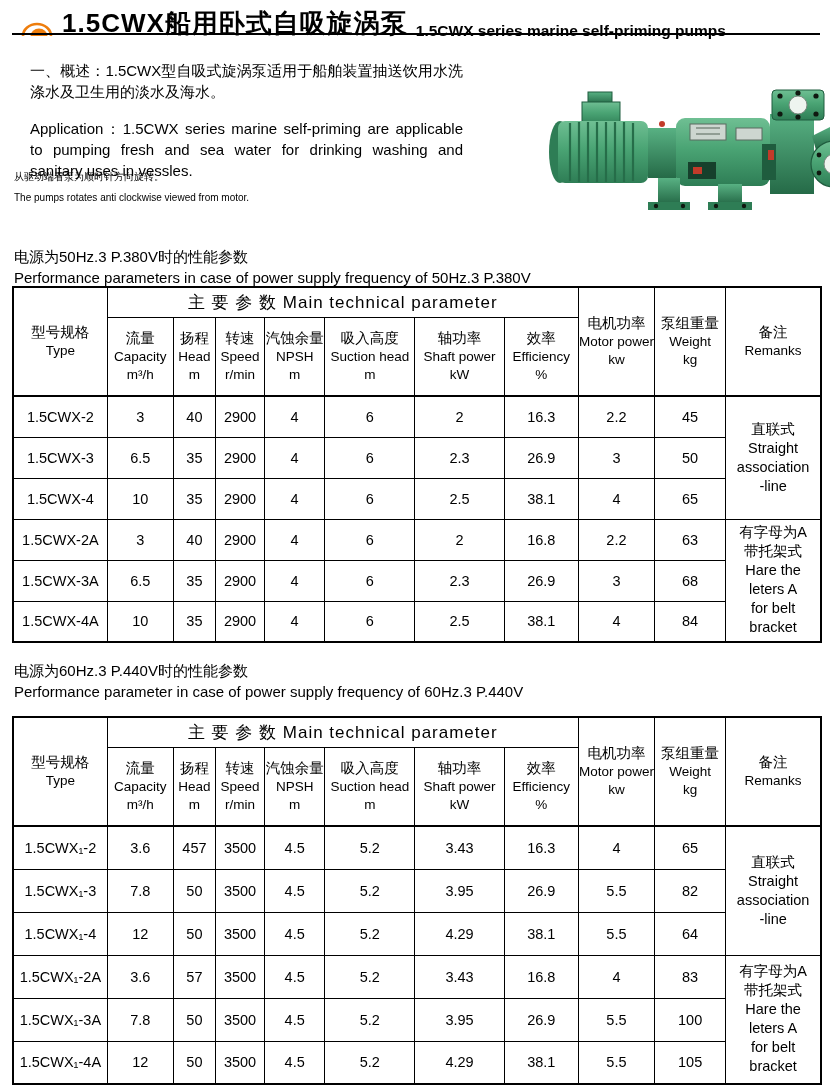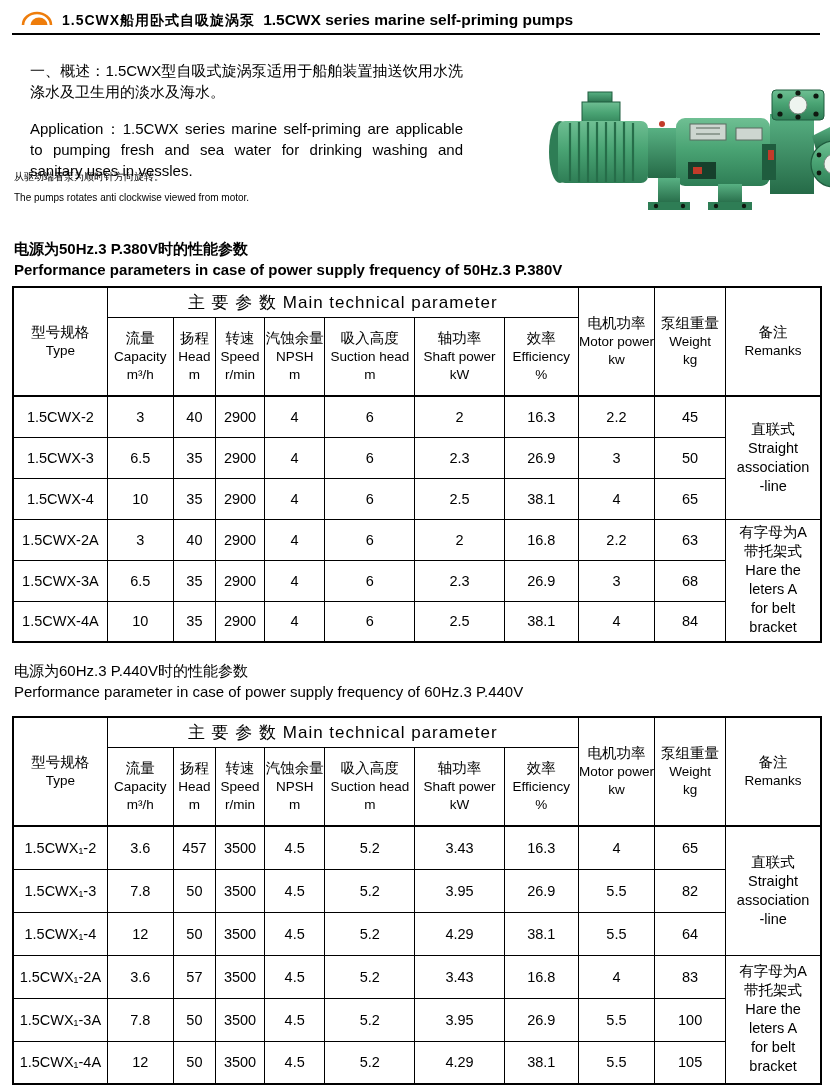--- a/index.html
+++ b/index.html
@@ -6,30 +6,30 @@
   html,body { margin:0; padding:0; }
   body {
     width:830px; height:1092px; position:relative;
     background:#ffffff; color:#000;
     font-family:"Liberation Sans", sans-serif;
   }
   .abs { position:absolute; }
 
   
   .title-row { left:20px; top:6px; width:800px; display:flex; align-items:flex-end; gap:8px; }
-  .title-zh { font-size:14px; font-weight:bold; letter-spacing:1px; }
+  .title-zh { font-size:26px; font-weight:bold; letter-spacing:1px; }
   .title-en { font-size:15.5px; font-weight:bold; padding-bottom:1px; }
   .title-underline { left:12px; top:33px; width:808px; height:2px; background:#000; }
 
   
   .intro { left:14px; top:44px; width:465px; font-size:15px; line-height:21px; text-align:justify; }
   .intro p { margin:16px; }
   .rotation { left:14px; top:166px; width:500px; font-size:10px; line-height:21px; }
   .tbl-label { width:640px; font-size:15px; line-height:21px; }
-  .lbl1 { left:14px; top:238px;font-weight:bold; }
+  .lbl1 { left:14px; top:246px; }
   .lbl2 { left:14px; top:660px; }
 
   
   .pump-wrap { left:540px; top:84px; width:290px; height:148px; }
 
   
   table.params { border-collapse:collapse; border:2px solid #000; table-layout:fixed; width:810px; }
   .tbl1 { left:12px; top:286px; }
   .tbl2 { left:12px; top:716px; }
   table.params th, table.params td {

